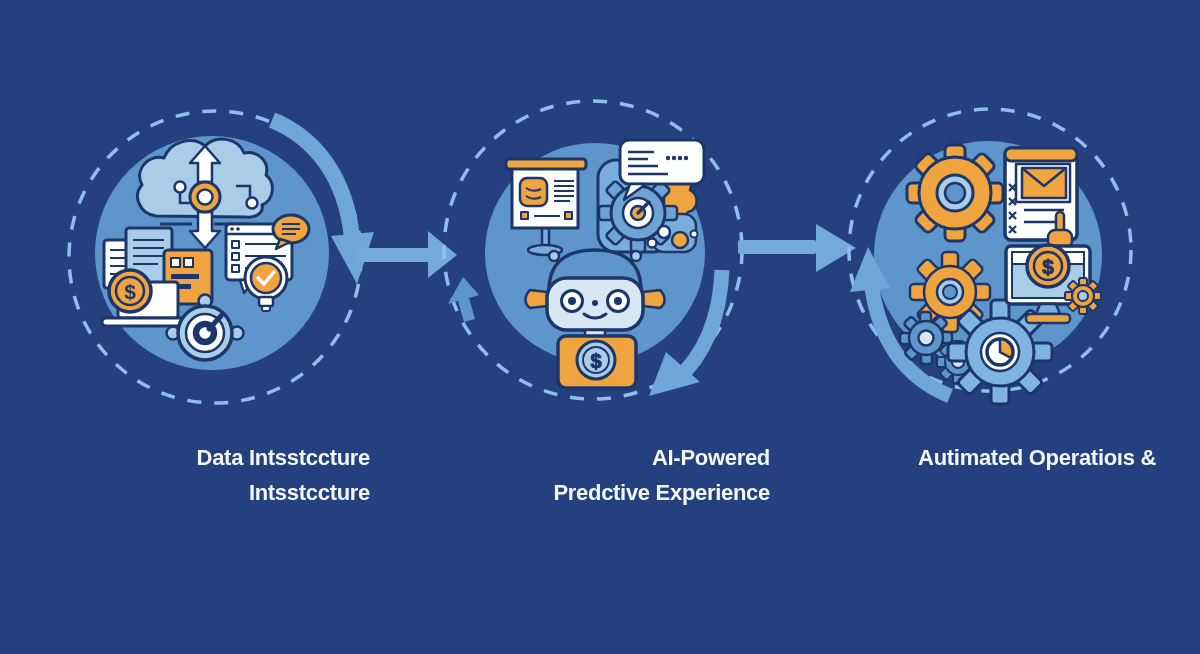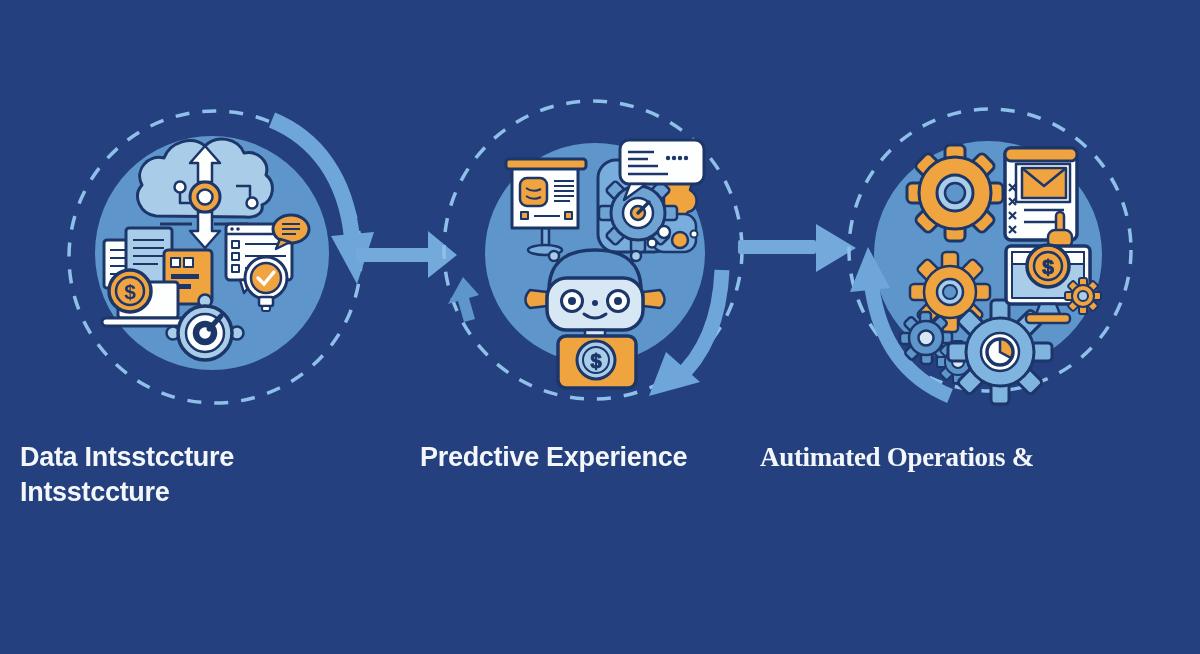--- a/index.html
+++ b/index.html
@@ -2,28 +2,28 @@
 <html><head>
 <meta charset="utf-8">
 <style>
   html,body{margin:0;padding:0;}
   .stage{
     position:relative;width:1200px;height:654px;overflow:hidden;
     background:#24407E;
     font-family:"Liberation Sans",sans-serif;
   }
   .step-label{
-    position:absolute;top:440px;text-align:left;
-    color:#F4F7FA;font-weight:bold;font-size:27px;line-height:35px;
+    position:absolute;top:440px;text-align:right;
+    color:#F4F7FA;font-weight:bold;font-size:22px;line-height:35px;
     letter-spacing:-0.3px;
   }
   .step-label span{display:block;}
   #lbl1{left:20px;width:350px;}
   #lbl2{left:420px;width:350px;}
-  #lbl3{left:760px;width:380px;font-family:Liberation Serif, serif;}
+  #lbl3{left:776px;width:380px;}
   svg{position:absolute;left:0;top:0;}
   svg text{font-family:"Liberation Sans",sans-serif;font-weight:bold;}
 </style>
 </head>
 <body>
 <div class="stage">
 
 <svg width="1200" height="654" viewBox="0 0 1200 654">
 
   <g>
@@ -362,19 +362,20 @@
       </g>
     </g>
   </g>
 </svg>
 
 <div class="step-label" id="lbl1">
   <span>Data Intsstccture</span>
   <span>Intsstccture</span>
 </div>
 <div class="step-label" id="lbl2">
+  <span>AI-Powered</span>
   <span>Predctive Experience</span>
 </div>
 <div class="step-label" id="lbl3">
   <span>Autimated Operatioıs &amp;</span>
 </div>
 
 </div>
 
 </body></html>

